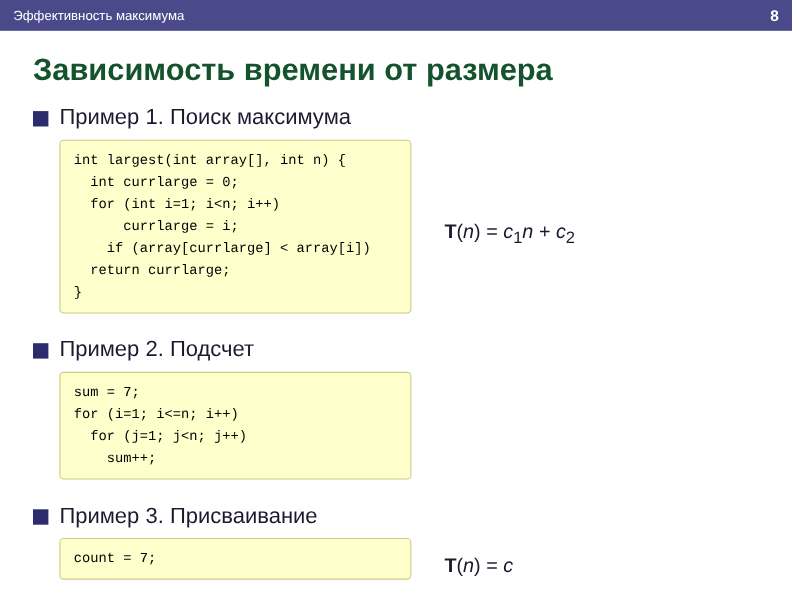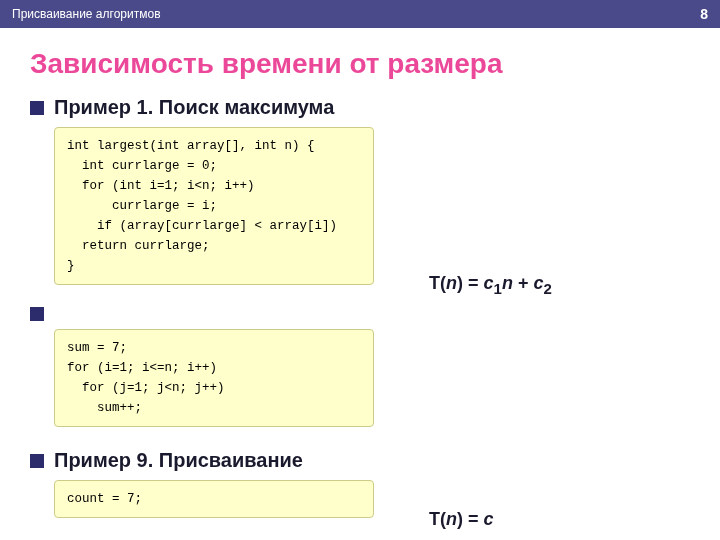--- a/index.html
+++ b/index.html
@@ -36,42 +36,42 @@
     }
 
     
     .content {
       padding: 20px 30px 10px 30px;
     }
 
     .page-title {
       font-size: 28px;
       font-weight: bold;
-      color: #ec4899;
+      color: #14532d;
       margin-bottom: 16px;
     }
 
     
     .section-header {
       display: flex;
       align-items: center;
       margin-bottom: 8px;
     }
 
     .bullet {
       width: 14px;
       height: 14px;
       background: #2c2c6c;
       margin-right: 10px;
       flex-shrink: 0;
     }
 
     .section-label {
       font-size: 20px;
-      font-weight: bold;
+      font-weight: normal;
       color: #1a1a2e;
     }
 
     
     .code-block {
       background: #ffffcc;
       border: 1px solid #cccc88;
       border-radius: 4px;
       padding: 8px 12px;
       font-family: 'Courier New', Courier, monospace;
@@ -80,50 +80,49 @@
       margin-left: 24px;
       margin-bottom: 12px;
       display: inline-block;
       min-width: 320px;
       line-height: 1.6;
     }
 
     
     .example-row {
       display: flex;
-      align-items: flex-end;
+      align-items: center;
       gap: 30px;
       margin-bottom: 6px;
     }
 
     .formula {
       font-size: 18px;
-      font-weight: bold;
+      font-weight: normal;
       color: #1a1a2e;
       white-space: nowrap;
-      margin-left: 25px;
     }
 
     .formula em {
       font-style: italic;
     }
 
     .formula sup {
       font-size: 12px;
     }
 
     .section-block {
       margin-bottom: 10px;
     }
   </style>
 </head>
 <body>
 
 <div class="header-bar">
-  <span class="header-title">Присваивание алгоритмов</span>
+  <span class="header-title">Эффективность максимума</span>
   <span class="slide-number">8</span>
 </div>
 
 <div class="content">
 
   <h1 class="page-title">Зависимость времени от размера</h1>
 
   <div class="section-block">
     <div class="section-header">
       <div class="bullet"></div>
@@ -141,35 +140,36 @@
       </div>
       <div class="formula">
         <strong>T</strong>(<em>n</em>) = <em>c</em><sub>1</sub><em>n</em> + <em>c</em><sub>2</sub>
       </div>
     </div>
   </div>
 
   <div class="section-block">
     <div class="section-header">
       <div class="bullet"></div>
+      <span class="section-label">Пример 2. Подсчет</span>
     </div>
     <div class="example-row">
       <div class="code-block">
         <div>sum = 7;</div>
         <div>for (i=1; i&lt;=n; i++)</div>
         <div>&nbsp;&nbsp;for (j=1; j&lt;n; j++)</div>
         <div>&nbsp;&nbsp;&nbsp;&nbsp;sum++;</div>
       </div>
     </div>
   </div>
 
   <div class="section-block">
     <div class="section-header">
       <div class="bullet"></div>
-      <span class="section-label">Пример 9. Присваивание</span>
+      <span class="section-label">Пример 3. Присваивание</span>
     </div>
     <div class="example-row">
       <div class="code-block">
         <div>count = 7;</div>
       </div>
       <div class="formula">
         <strong>T</strong>(<em>n</em>) = <em>c</em>
       </div>
     </div>
   </div>

